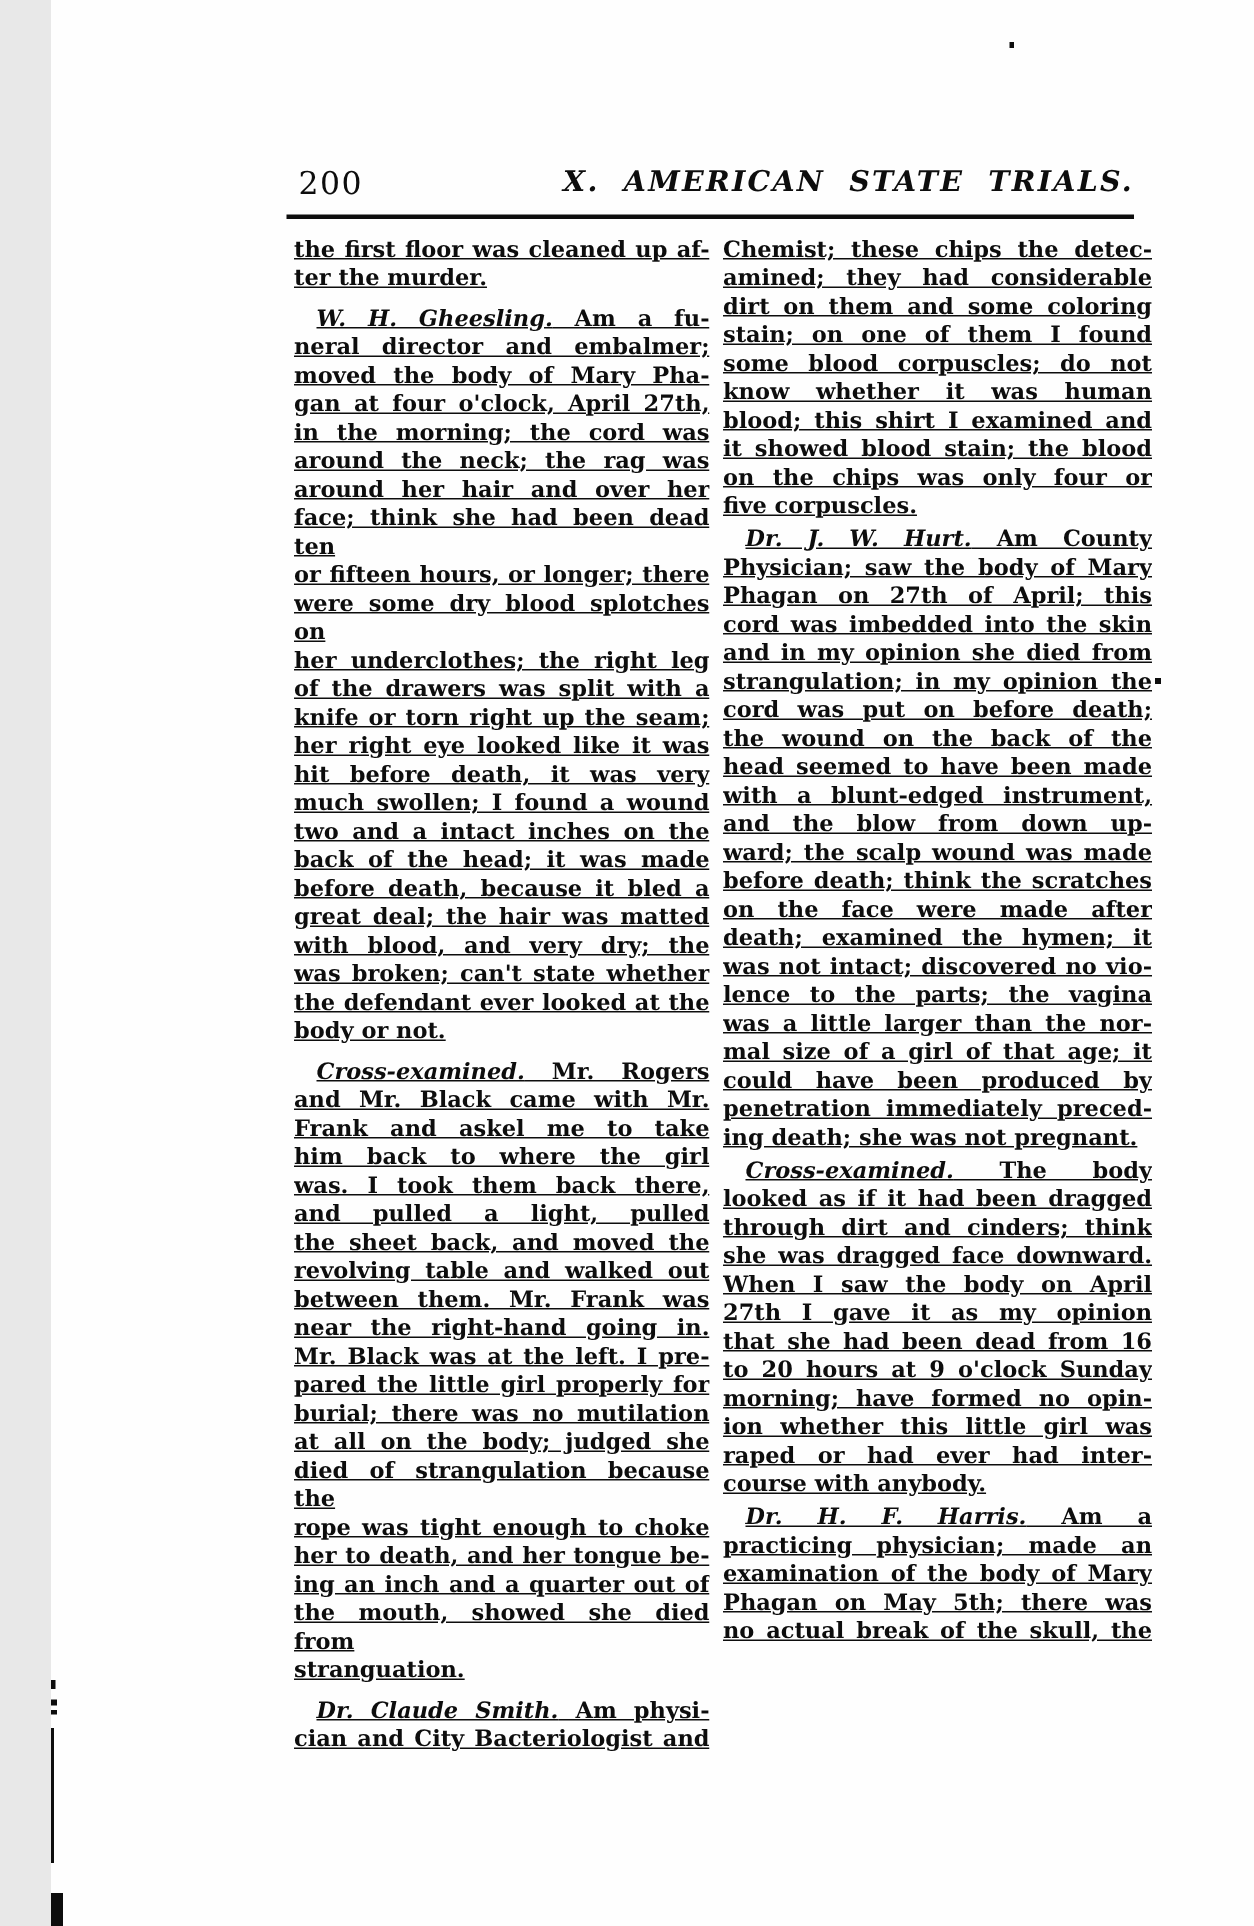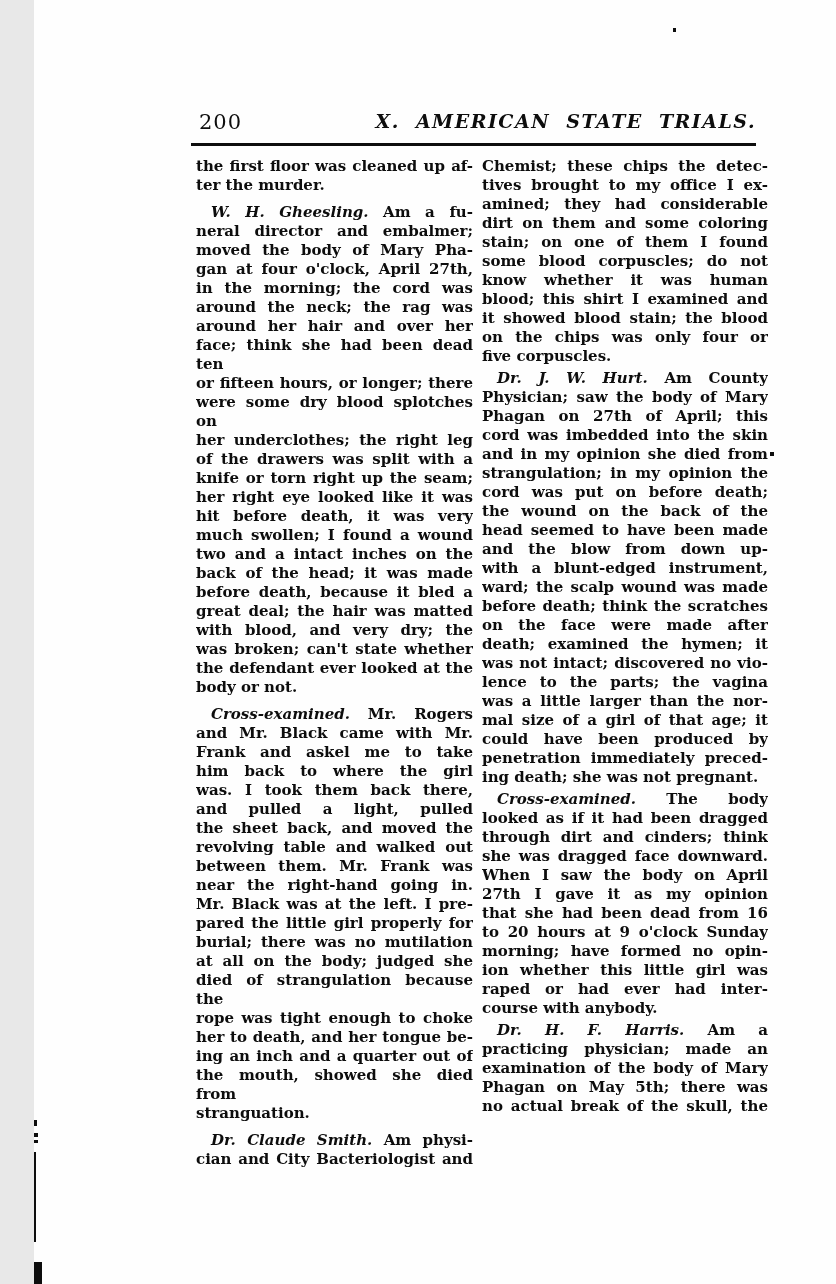--- a/index.html
+++ b/index.html
@@ -25,21 +25,21 @@
   }
   .header-rule{
     position:absolute;left:157px;top:143px;width:565px;height:3px;
     background:#0d0d0d;
   }
   
   .columns{
     position:absolute;left:162px;top:157px;width:572px;
     display:flex;
   }
-  .col{font-size:15px;font-weight:bold;line-height:19px;}
+  .col{font-size:15px;font-weight:bold;line-height:19px;text-decoration:underline;}
   .col-left{width:277px;margin-right:9px;}
   .col-right{width:286px;}
   .col-left .para{margin-top:8px;}
   .col-right .para{margin-top:3px;}
   .col .para:first-child{margin-top:0;}
   .line{
     text-align:justify;
     -moz-text-align-last:justify;
     text-align-last:justify;
     white-space:normal;
@@ -121,43 +121,42 @@
           <div class="line lastline">stranguation.</div>
         </div>
         <div class="para">
           <div class="line indent"><span class="lead">Dr. Claude Smith.</span> Am physi-</div>
           <div class="line">cian and City Bacteriologist and</div>
         </div>
       </div>
     <div class="col col-right" id="col-1">
         <div class="para">
           <div class="line">Chemist; these chips the detec-</div>
-          <div class="line">tives brought to my office I ex-</div>
           <div class="line">amined; they had  considerable</div>
           <div class="line">dirt on them and some coloring</div>
           <div class="line">stain; on one of them I found</div>
           <div class="line">some blood corpuscles; do  not</div>
           <div class="line">know  whether  it  was  human</div>
           <div class="line">blood; this shirt I examined and</div>
           <div class="line">it showed blood stain; the blood</div>
           <div class="line">on the chips was only four or</div>
           <div class="line lastline">five corpuscles.</div>
         </div>
         <div class="para">
           <div class="line indent"><span class="lead">Dr. J. W. Hurt.</span> Am County</div>
           <div class="line">Physician; saw the body of Mary</div>
           <div class="line">Phagan on 27th of April; this</div>
           <div class="line">cord was imbedded into the skin</div>
           <div class="line">and in my opinion she died from</div>
           <div class="line">strangulation; in my opinion the</div>
           <div class="line">cord was put on before death;</div>
           <div class="line">the wound on the back of the</div>
           <div class="line">head seemed to have been made</div>
+          <div class="line">with a blunt-edged instrument,</div>
           <div class="line">and the blow from down  up-</div>
-          <div class="line">with a blunt-edged instrument,</div>
           <div class="line">ward; the scalp wound was made</div>
           <div class="line">before death; think the scratches</div>
           <div class="line">on the face were made  after</div>
           <div class="line">death; examined the hymen; it</div>
           <div class="line">was not intact; discovered no vio-</div>
           <div class="line">lence to the parts; the vagina</div>
           <div class="line">was a little larger than the nor-</div>
           <div class="line">mal size of a girl of that age; it</div>
           <div class="line">could have been  produced  by</div>
           <div class="line">penetration immediately preced-</div>

